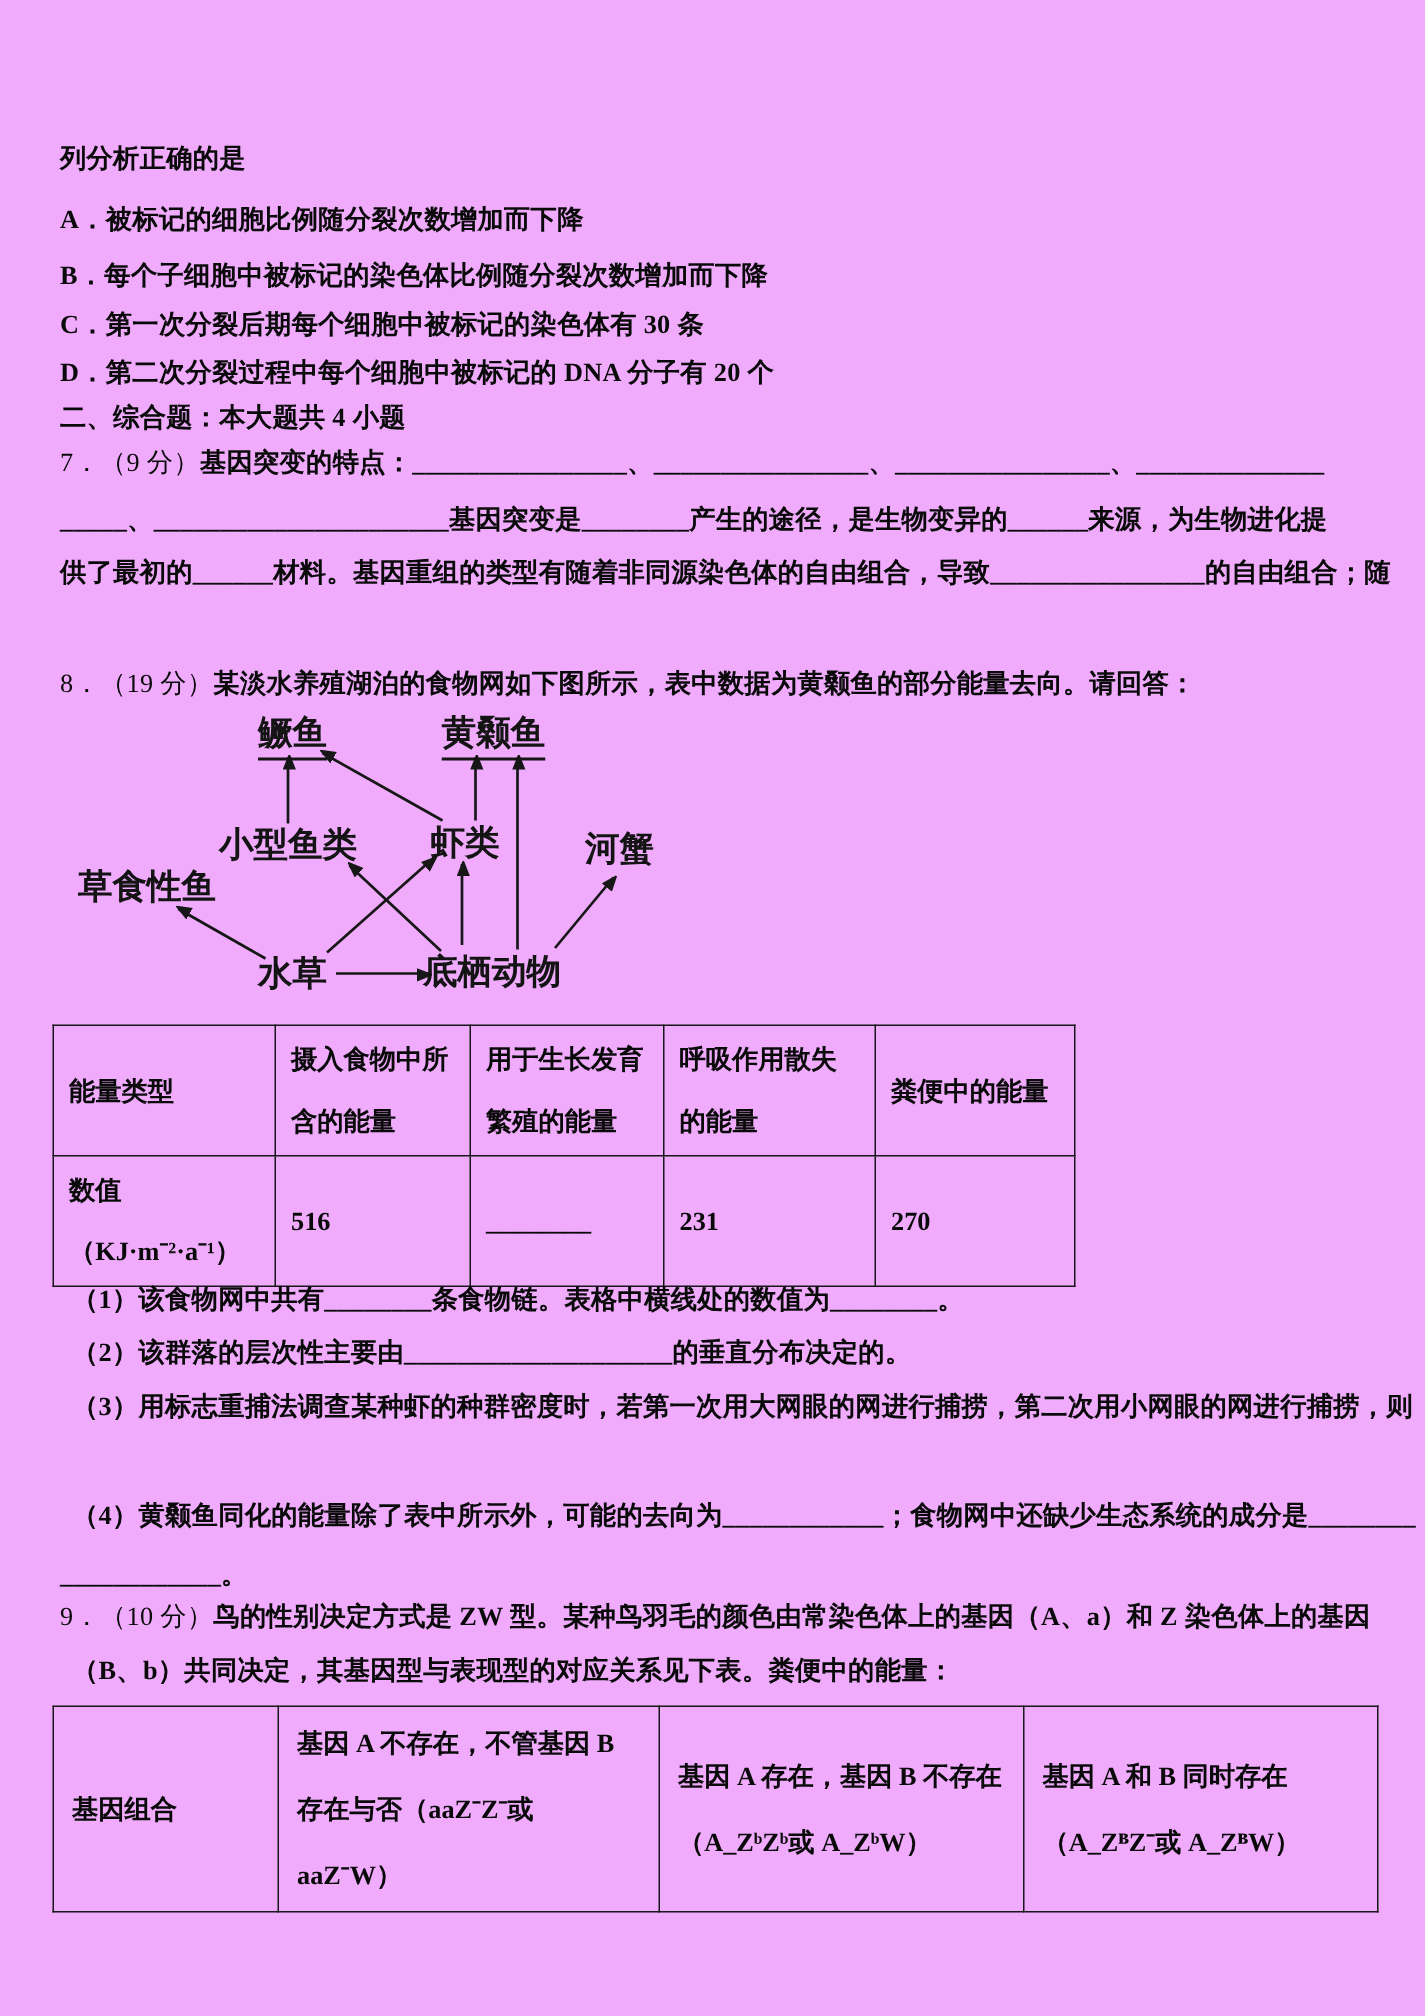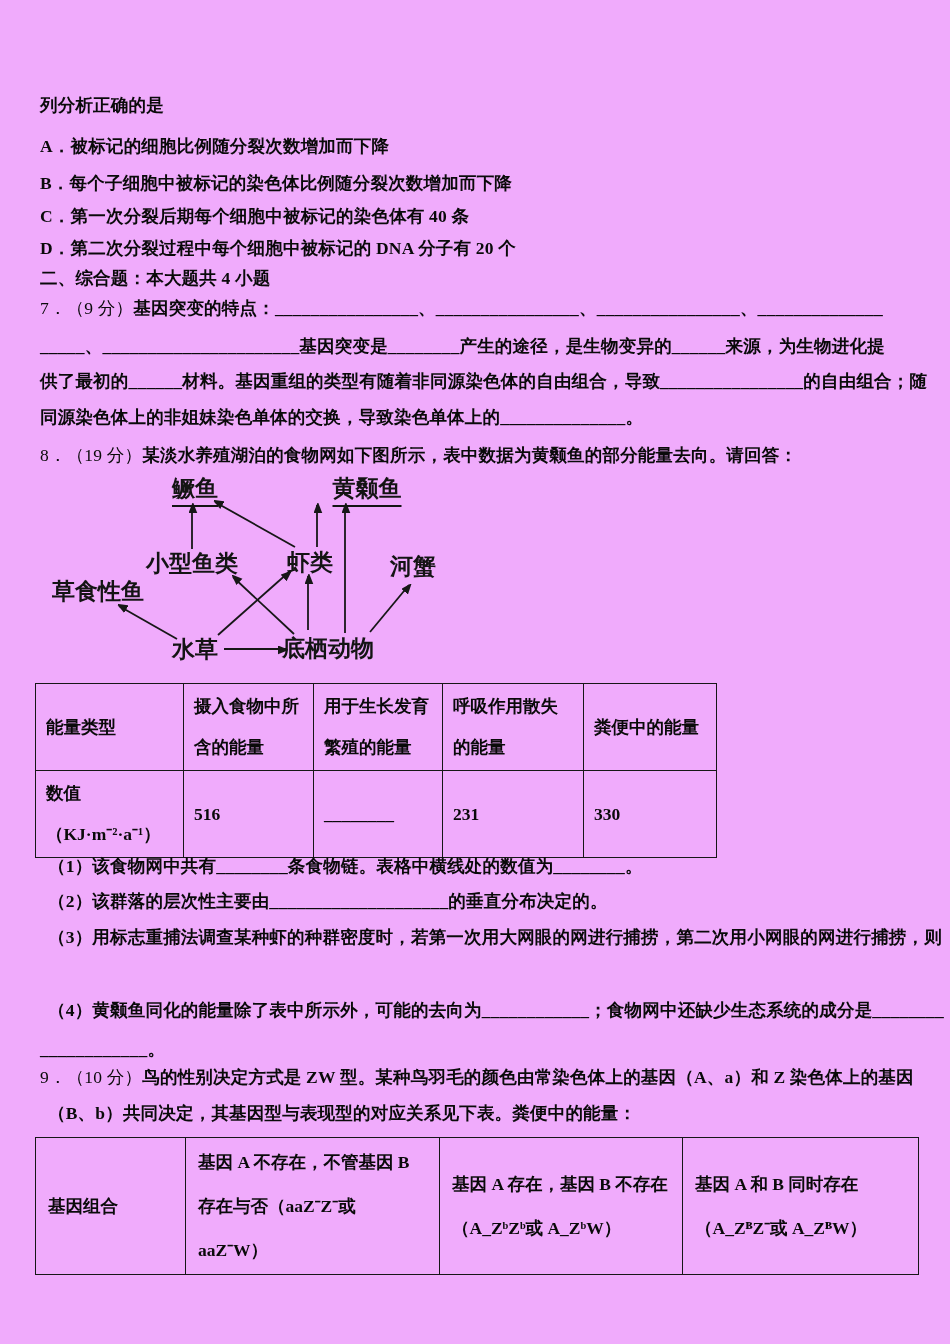--- a/index.html
+++ b/index.html
@@ -35,30 +35,29 @@
   .t2 tr{height:85px;}
 </style>
 </head>
 <body>
 
 <div class="page">
 
   <div class="ln" style="top:94px">列分析正确的是</div>
   <div class="ln" style="top:135px">A．被标记的细胞比例随分裂次数增加而下降</div>
   <div class="ln" style="top:172px">B．每个子细胞中被标记的染色体比例随分裂次数增加而下降</div>
-  <div class="ln" style="top:205px">C．第一次分裂后期每个细胞中被标记的染色体有 40 条</div>
+  <div class="ln" style="top:205px">C．第一次分裂后期每个细胞中被标记的染色体有 30 条</div>
   <div class="ln" style="top:237px">D．第二次分裂过程中每个细胞中被标记的 DNA 分子有 20 个</div>
   <div class="ln" style="top:267px">二、综合题：本大题共 4 小题</div>
 
   <div class="ln" style="top:297px">
     <span class="pfx">7．（9 分）</span><span>基因突变的特点：________________、________________、________________、______________</span>
   </div>
   <div class="ln" style="top:370px">供了最初的______材料。基因重组的类型有随着非同源染色体的自由组合，导致________________的自由组合；随</div>
   <div class="ln" style="top:335px">_____、______________________基因突变是________产生的途径，是生物变异的______来源，为生物进化提</div>
-  <div class="ln" style="top:406px">同源染色体上的非姐妹染色单体的交换，导致染色单体上的______________。</div>
 
   <div class="ln" style="top:444px">
     <span class="pfx">8．（19 分）</span><span>某淡水养殖湖泊的食物网如下图所示，表中数据为黄颡鱼的部分能量去向。请回答：</span>
   </div>
 
   <div class="diagram">
     <svg viewBox="0 0 460 205">
       <defs>
         <marker id="ah" markerWidth="10" markerHeight="9" refX="8" refY="3.5" orient="auto" markerUnits="userSpaceOnUse">
           <path d="M0,0 L9,3.5 L0,7 Z" fill="#171717" transform="scale(1.25)"></path>
@@ -69,21 +68,21 @@
         <line x1="184" y1="176" x2="246" y2="176" stroke="#171717" stroke-width="1.8" marker-end="url(#ah)"></line>
         <line x1="254" y1="161" x2="193" y2="104" stroke="#171717" stroke-width="1.8" marker-end="url(#ah)"></line>
         <line x1="268" y1="157" x2="268" y2="103" stroke="#171717" stroke-width="1.8" marker-end="url(#ah)"></line>
         <line x1="305" y1="160" x2="305" y2="32" stroke="#171717" stroke-width="1.8" marker-end="url(#ah)"></line>
         <line x1="330" y1="159" x2="369" y2="112" stroke="#171717" stroke-width="1.8" marker-end="url(#ah)"></line>
         <line x1="152" y1="76" x2="152" y2="32" stroke="#171717" stroke-width="1.8" marker-end="url(#ah)"></line>
         <line x1="255" y1="74" x2="175" y2="29" stroke="#171717" stroke-width="1.8" marker-end="url(#ah)"></line>
         <line x1="277" y1="74" x2="277" y2="32" stroke="#171717" stroke-width="1.8" marker-end="url(#ah)"></line>
       </svg>
   <span class="fw-node u" style="left: 155px; top: 17px;">鳜鱼</span>
-      <span class="fw-node u" style="left: 289px; top: 17px; margin-left: 38px;">黄颡鱼</span>
+      <span class="fw-node u" style="left: 289px; top: 17px;">黄颡鱼</span>
       <span class="fw-node" style="left: 152px; top: 90px;">小型鱼类</span>
       <span class="fw-node" style="left: 270px; top: 89px;">虾类</span>
       <span class="fw-node" style="left: 373px; top: 93px;">河蟹</span>
       <span class="fw-node" style="left: 58px; top: 118px;">草食性鱼</span>
       <span class="fw-node" style="left: 155px; top: 176px;">水草</span>
       <span class="fw-node" style="left: 288px; top: 175px;">底栖动物</span>
     </div>
 
   <table class="t1">
     <colgroup>
@@ -99,21 +98,21 @@
       <td>摄入食物中所含的能量</td>
       <td>用于生长发育繁殖的能量</td>
       <td>呼吸作用散失的能量</td>
       <td>粪便中的能量</td>
     </tr>
     <tr class="dt">
       <td>数值（KJ·m⁻²·a⁻¹）</td>
       <td>516</td>
       <td>________</td>
       <td>231</td>
-      <td>330</td>
+      <td>270</td>
     </tr>
   </tbody>
     </table>
 
   <div class="ln indent" style="top:855px">（1）该食物网中共有________条食物链。表格中横线处的数值为________。</div>
   <div class="ln indent" style="top:890px">（2）该群落的层次性主要由____________________的垂直分布决定的。</div>
   <div class="ln indent" style="top:926px">（3）用标志重捕法调查某种虾的种群密度时，若第一次用大网眼的网进行捕捞，第二次用小网眼的网进行捕捞，则</div>
   <div class="ln indent" style="top:999px">（4）黄颡鱼同化的能量除了表中所示外，可能的去向为____________；食物网中还缺少生态系统的成分是________</div>
   <div class="ln" style="top:1038px">____________。</div>
 

